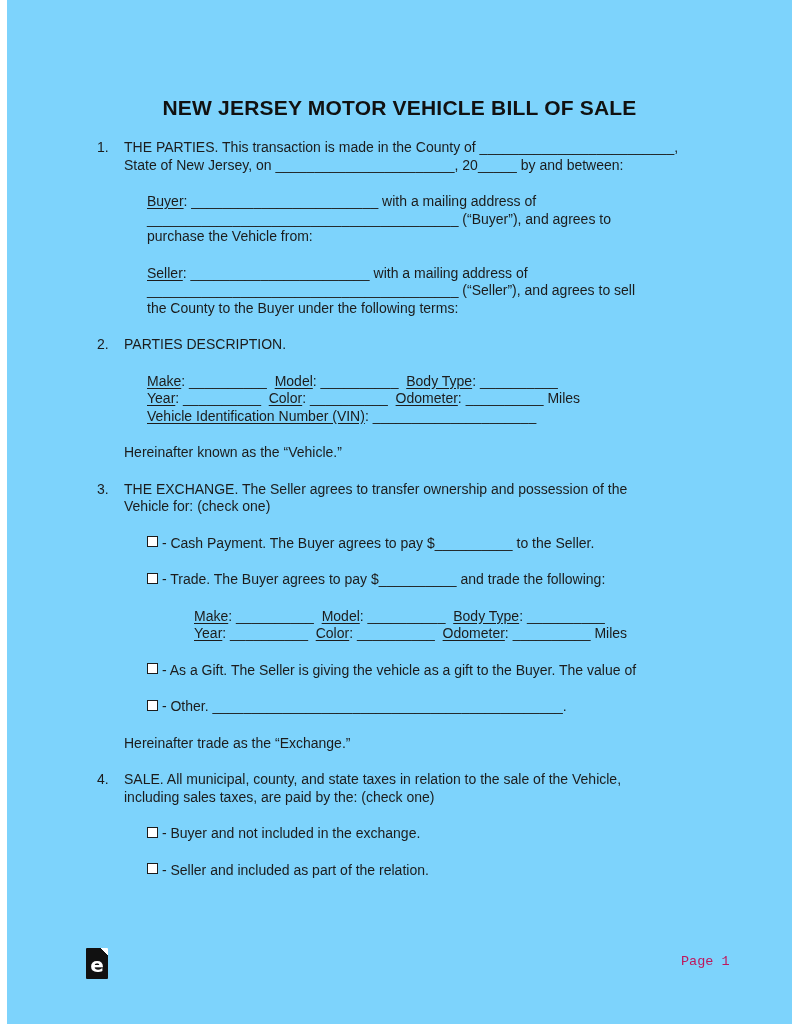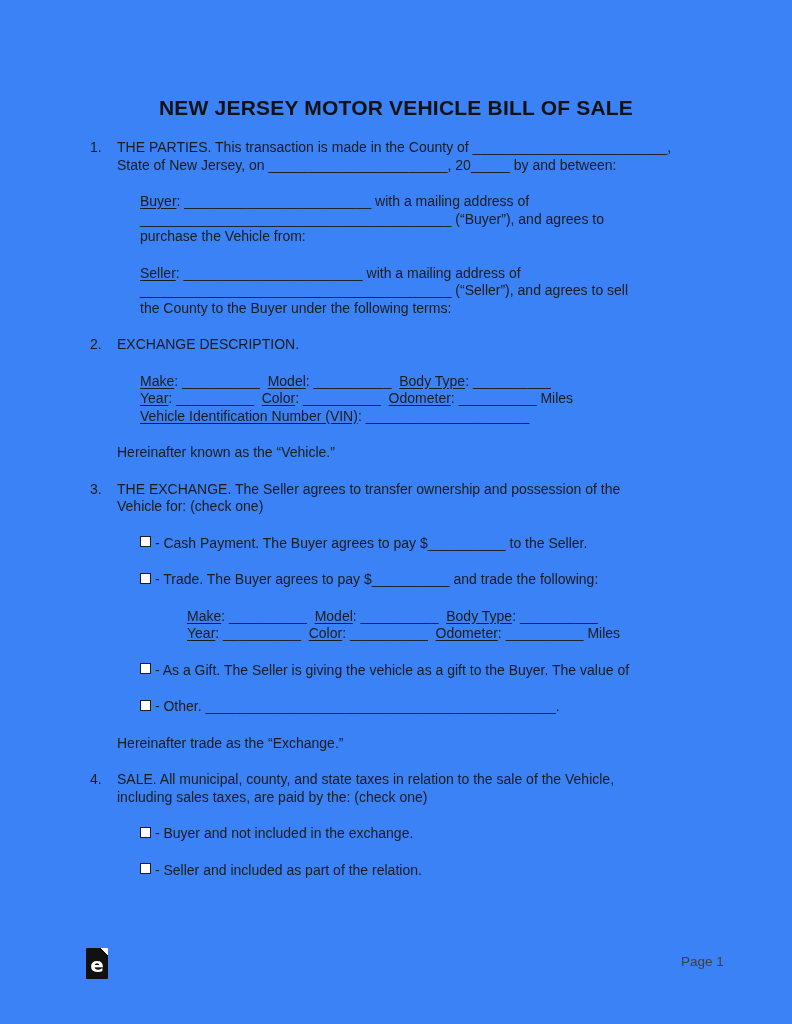--- a/index.html
+++ b/index.html
@@ -8,21 +8,22 @@
     background: #ffffff;
     font-family: "Liberation Sans", sans-serif;
     color: #1c1c1c;
     position: relative;
     overflow: hidden;
   }
   .doc {
     position: absolute; inset: 0;
     padding: 95px 70px 10px 90px;
     box-sizing: border-box;
-    background: #3b82f6;
+    background: #7dd3fc;
+    margin-left: 7px;
   }
   .title {
     margin: 0 -70px 0 -90px;
     text-align: center;
     font-weight: 700;
     font-size: 21px;
     line-height: 25px;
     letter-spacing: 0.2px;
     color: #111111;
   }
@@ -59,21 +60,22 @@
     color: #ffffff;
     font-weight: 700;
     font-size: 20px;
     line-height: 22px;
     font-family: "DejaVu Sans", sans-serif;
   }
   .page-num {
     position: absolute;
     left: 681px; top: 954px;
     font-size: 13.5px;
-    color: #404040;
+    color: #be185d;
+    font-family: Liberation Mono, monospace;
   }
 </style>
 </head>
 <body>
 
 <div class="doc">
   <div class="title">NEW JERSEY MOTOR VEHICLE BILL OF SALE</div>
   <div>
       <div class="block item indent-1">
         <span class="num">1.</span>
@@ -85,21 +87,21 @@
         <div class="line"><span class="">________________________________________ (“Buyer”), and agrees to</span></div>
         <div class="line"><span class="">purchase the Vehicle from:</span></div>
       </div>
       <div class="block indent-2">
         <div class="line"><span class="u">Seller</span><span class="">: _______________________ with a mailing address of</span></div>
         <div class="line"><span class="">________________________________________ (“Seller”), and agrees to sell</span></div>
         <div class="line"><span class="">the County to the Buyer under the following terms:</span></div>
       </div>
       <div class="block item indent-1">
         <span class="num">2.</span>
-        <div class="line"><span class="b ">EXCHANGE DESCRIPTION</span><span class="">.</span></div>
+        <div class="line"><span class="b ">PARTIES DESCRIPTION</span><span class="">.</span></div>
       </div>
       <div class="block indent-2">
         <div class="line"><span class="u">Make</span><span class="">: __________  </span><span class="u">Model</span><span class="">: __________  </span><span class="u">Body Type</span><span class="">: __________</span></div>
         <div class="line"><span class="u">Year</span><span class="">: __________  </span><span class="u">Color</span><span class="">: __________  </span><span class="u">Odometer</span><span class="">: __________ Miles</span></div>
         <div class="line"><span class="u">Vehicle Identification Number (VIN)</span><span class="">: _____________________</span></div>
       </div>
       <div class="block indent-1">
         <div class="line"><span class="">Hereinafter known as the “Vehicle.”</span></div>
       </div>
       <div class="block item indent-1">

